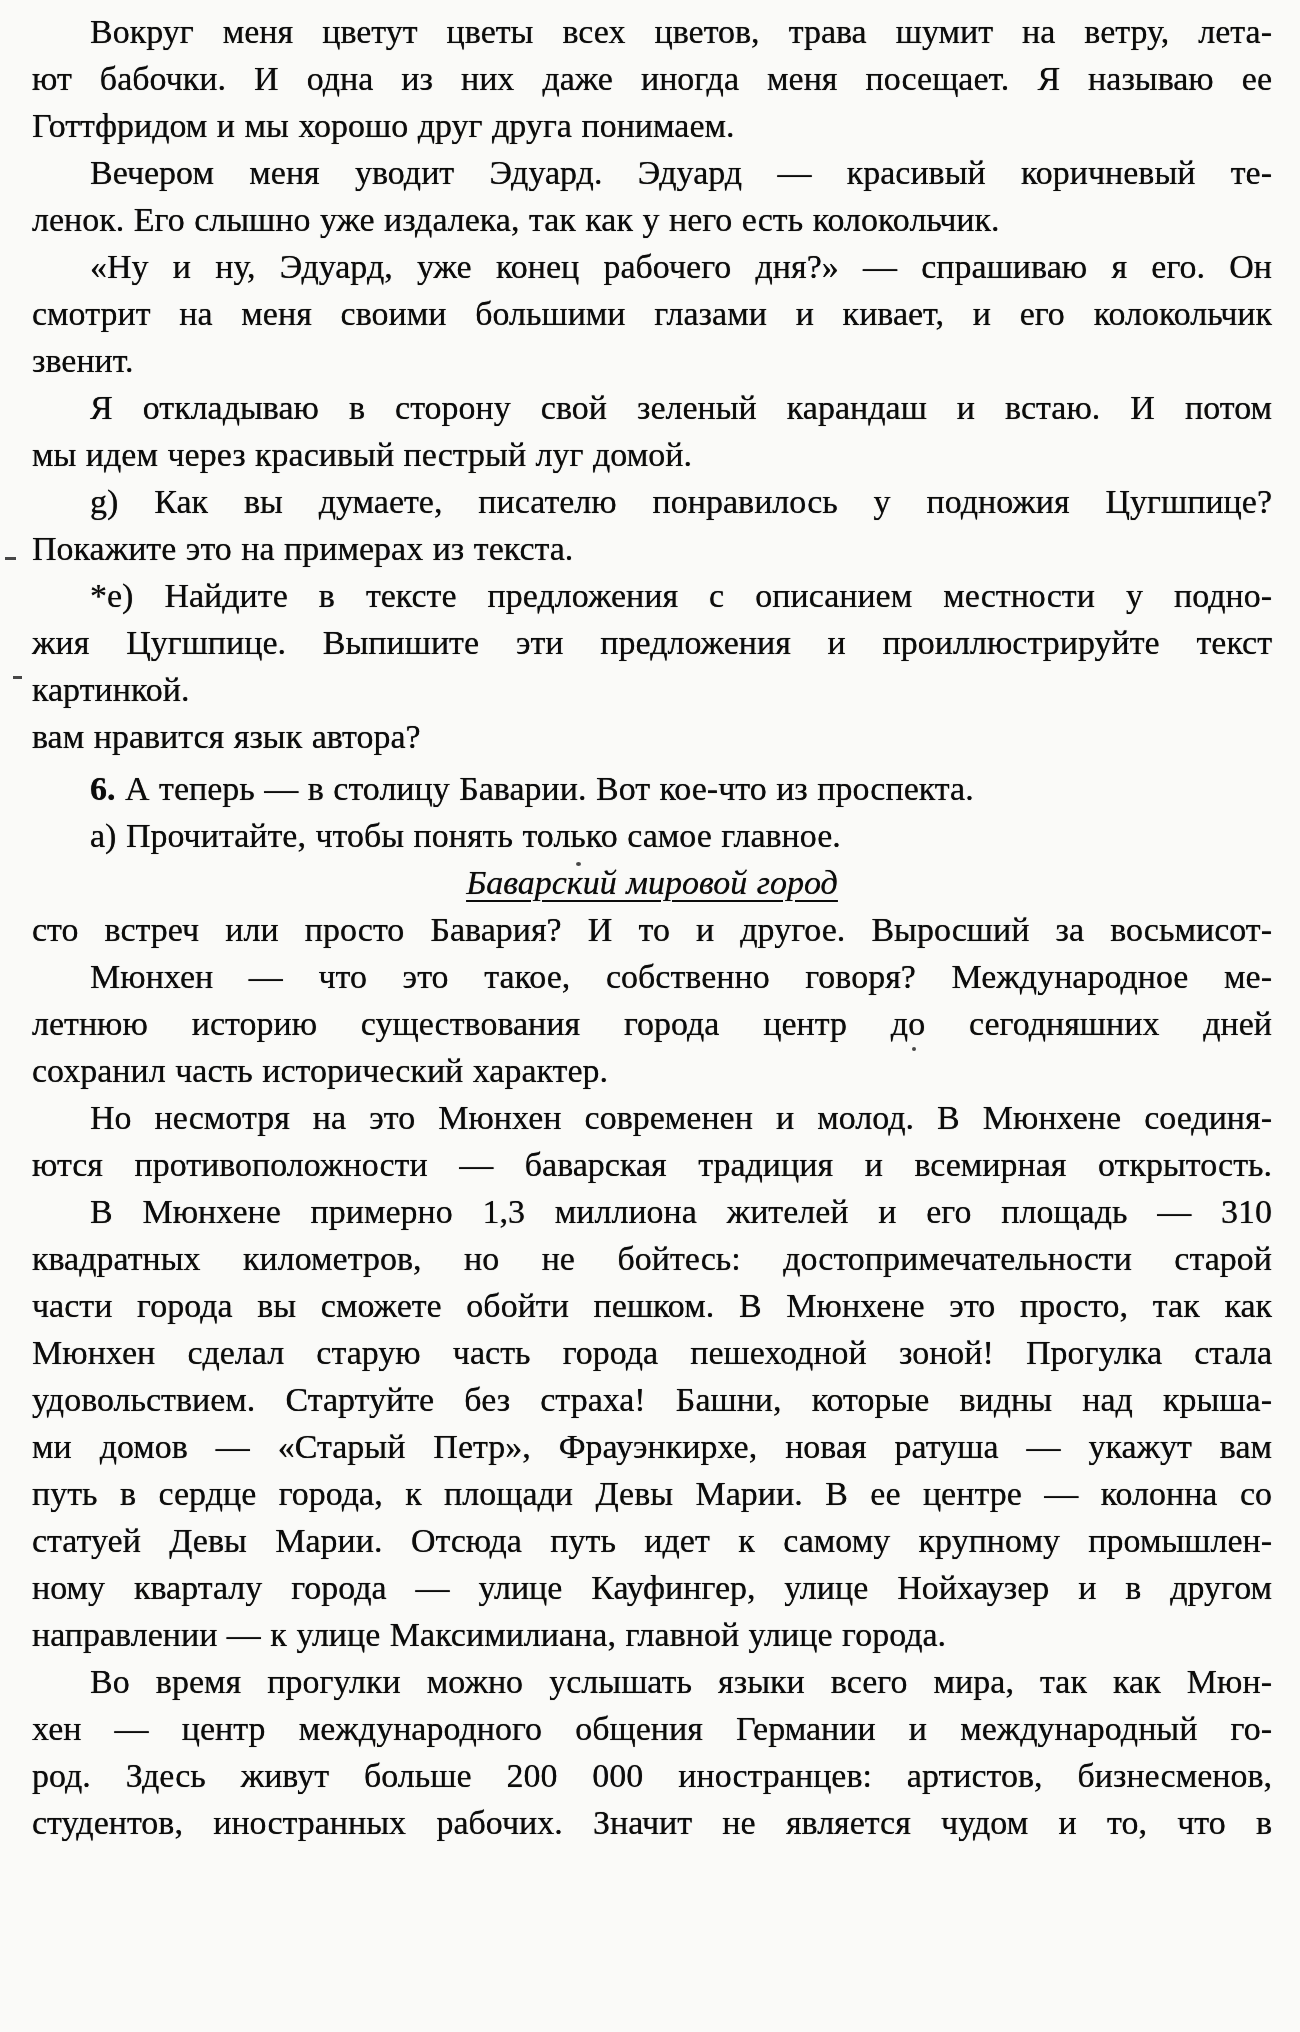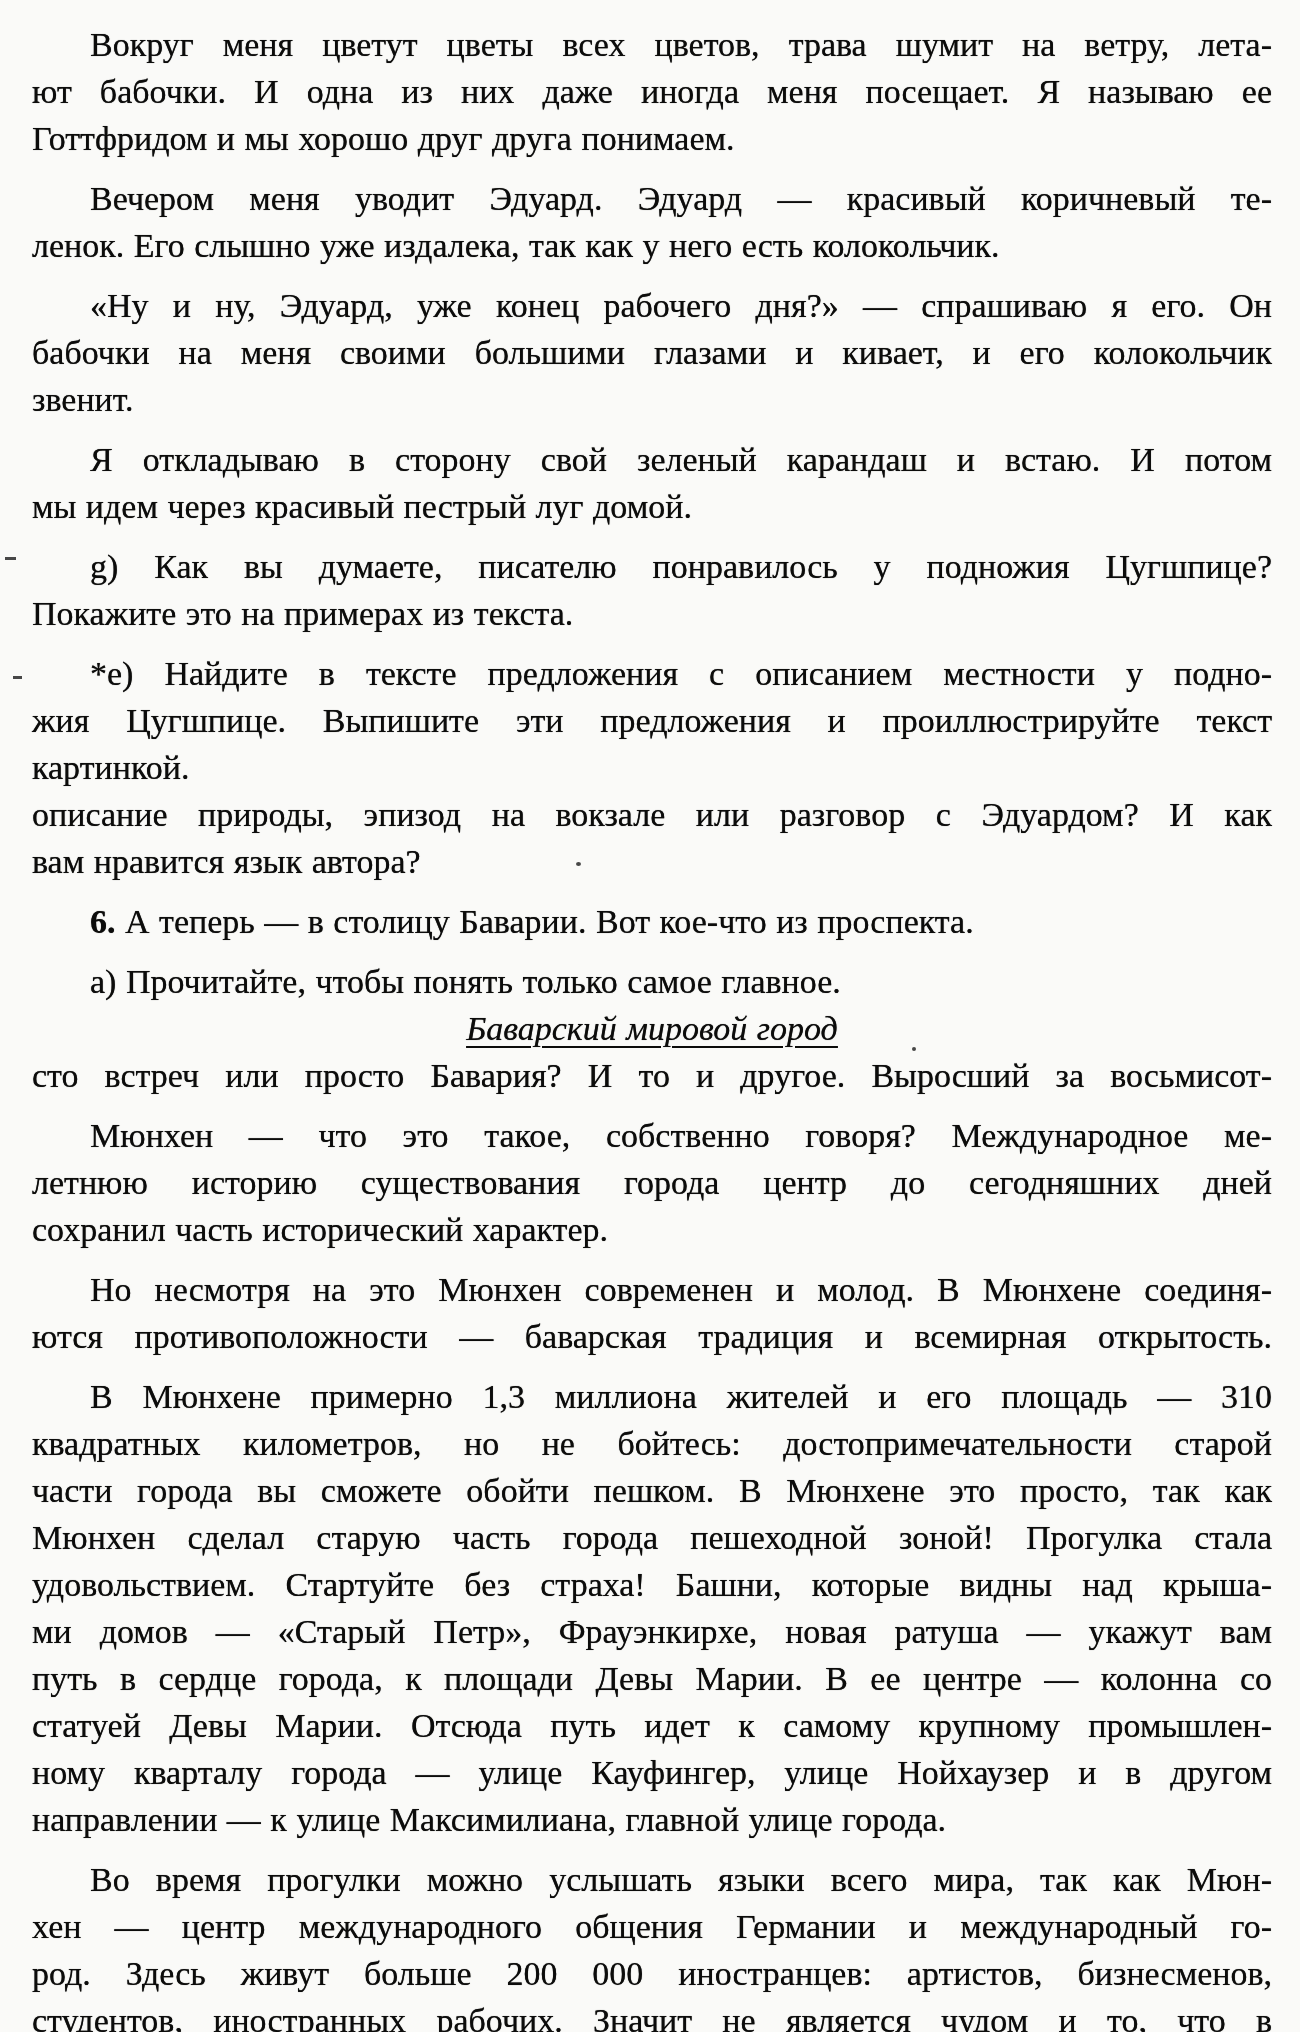--- a/index.html
+++ b/index.html
@@ -22,21 +22,21 @@
   .paragraph { margin: 0; }
   .paragraph.spaced { margin-top: 5px; }
   .line {
     font-size: 34px;
     line-height: 47px;
     text-align: justify;
     text-align-last: justify;
     text-shadow: 0 0 0.7px rgba(10,10,10,0.85);
     word-spacing: 1px;
   }
-  .line.first { text-indent: 58px; margin-top: 13px; }
+  .line.first { text-indent: 58px; }
   .line.last { text-align-last: left; }
   .paragraph.heading .line,
   .paragraph.heading .line.last {
     text-align-last: center;
     font-style: italic;
     text-decoration: underline;
     text-decoration-thickness: 2px;
     text-underline-offset: 6px;
   }
   .task-number { font-weight: 700; }
@@ -55,38 +55,37 @@
         <div class="line first">Вокруг меня цветут цветы всех цветов, трава шумит на ветру, лета-</div>
         <div class="line">ют бабочки. И одна из них даже иногда меня посещает. Я называю ее</div>
         <div class="line last">Готтфридом и мы хорошо друг друга понимаем.</div>
       </div>
       <div class="paragraph body">
         <div class="line first">Вечером меня уводит Эдуард. Эдуард — красивый коричневый те-</div>
         <div class="line last">ленок. Его слышно уже издалека, так как у него есть колокольчик.</div>
       </div>
       <div class="paragraph body">
         <div class="line first">«Ну и ну, Эдуард, уже конец рабочего дня?» — спрашиваю я его. Он</div>
-        <div class="line">бабочки на меня своими большими глазами и кивает, и его колокольчик</div>
+        <div class="line">смотрит на меня своими большими глазами и кивает, и его колокольчик</div>
         <div class="line last">звенит.</div>
       </div>
       <div class="paragraph body">
         <div class="line first">Я откладываю в сторону свой зеленый карандаш и встаю. И потом</div>
         <div class="line last">мы идем через красивый пестрый луг домой.</div>
       </div>
       <div class="paragraph body">
         <div class="line first">g) Как вы думаете, писателю понравилось у подножия Цугшпице?</div>
         <div class="line last">Покажите это на примерах из текста.</div>
       </div>
       <div class="paragraph body">
         <div class="line first">*e) Найдите в тексте предложения с описанием местности у подно-</div>
         <div class="line">жия Цугшпице. Выпишите эти предложения и проиллюстрируйте текст</div>
         <div class="line last">картинкой.</div>
       </div>
       <div class="paragraph body">
-        <div class="line">описание природы, эпизод на вокзале или разговор с Эдуардом? И как</div>
         <div class="line last">вам нравится язык автора?</div>
       </div>
       <div class="paragraph body spaced">
         <div class="line first last"><b class="task-number">6.</b><span> А теперь — в столицу Баварии. Вот кое-что из проспекта.</span></div>
       </div>
       <div class="paragraph body">
         <div class="line first last">a) Прочитайте, чтобы понять только самое главное.</div>
       </div>
       <div class="paragraph heading">
         <div class="line last">Баварский мировой город</div>

